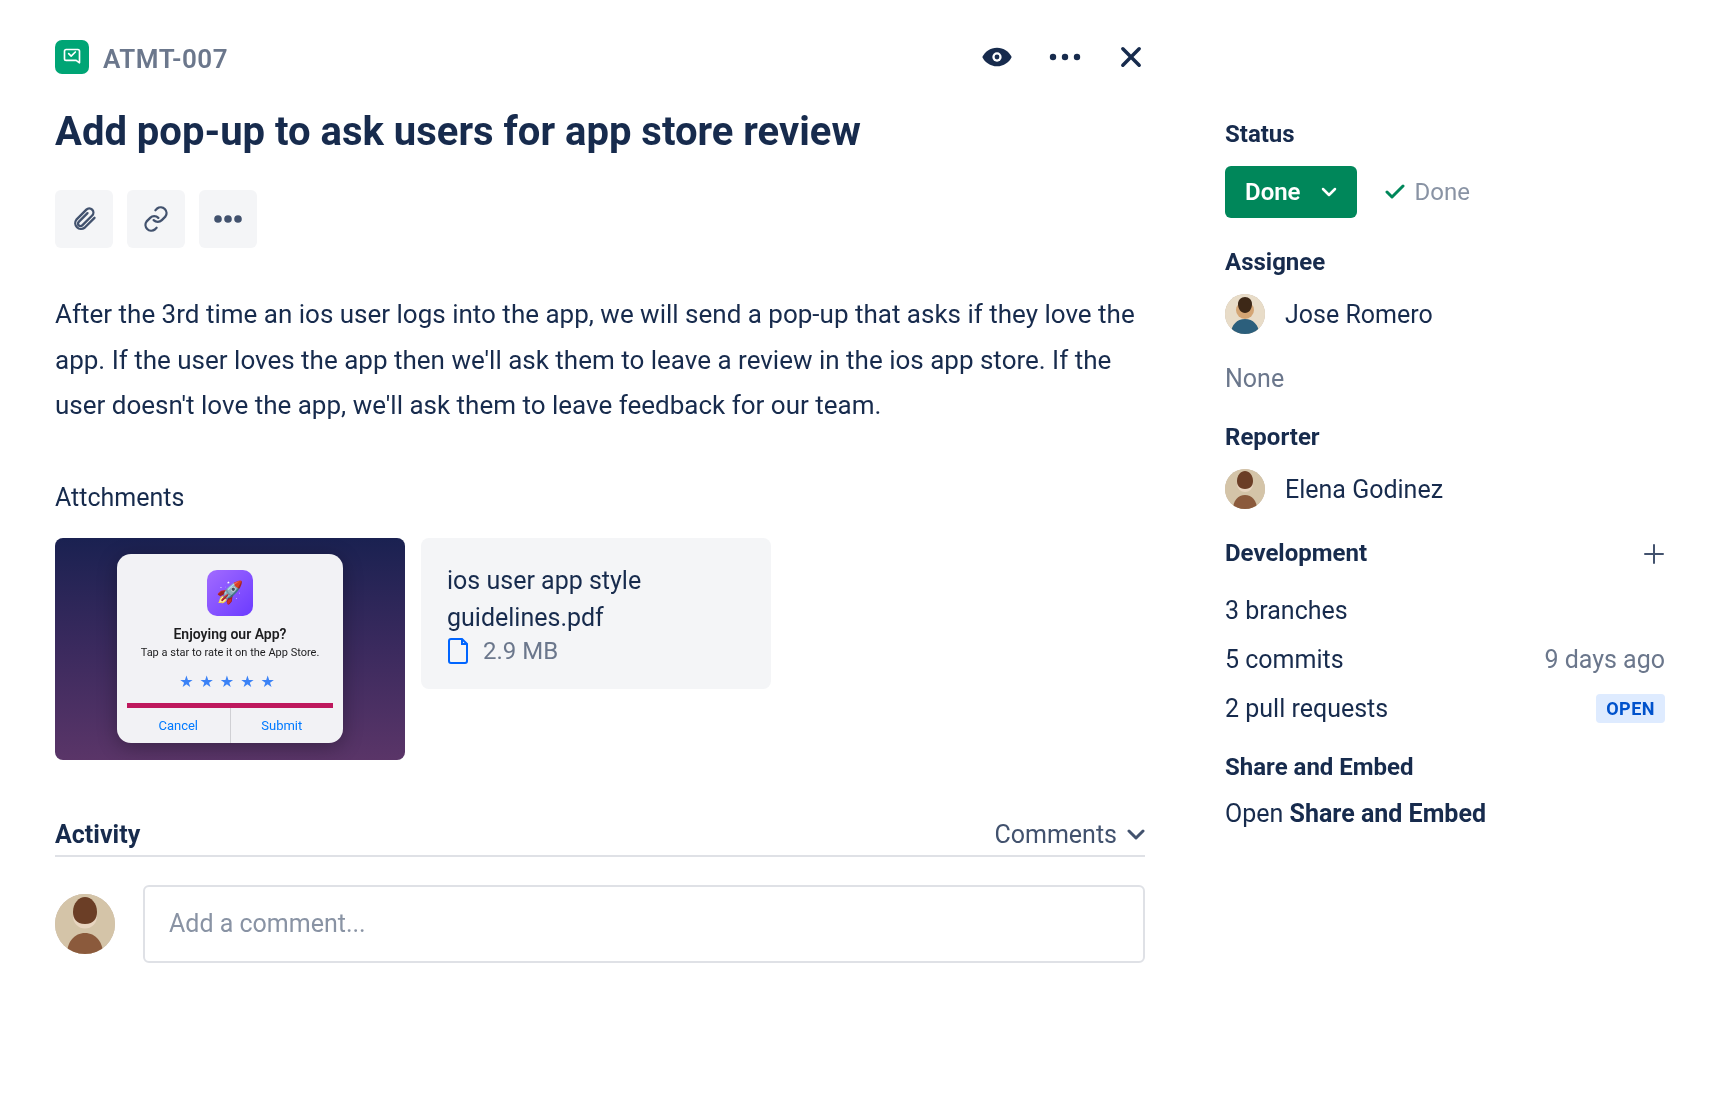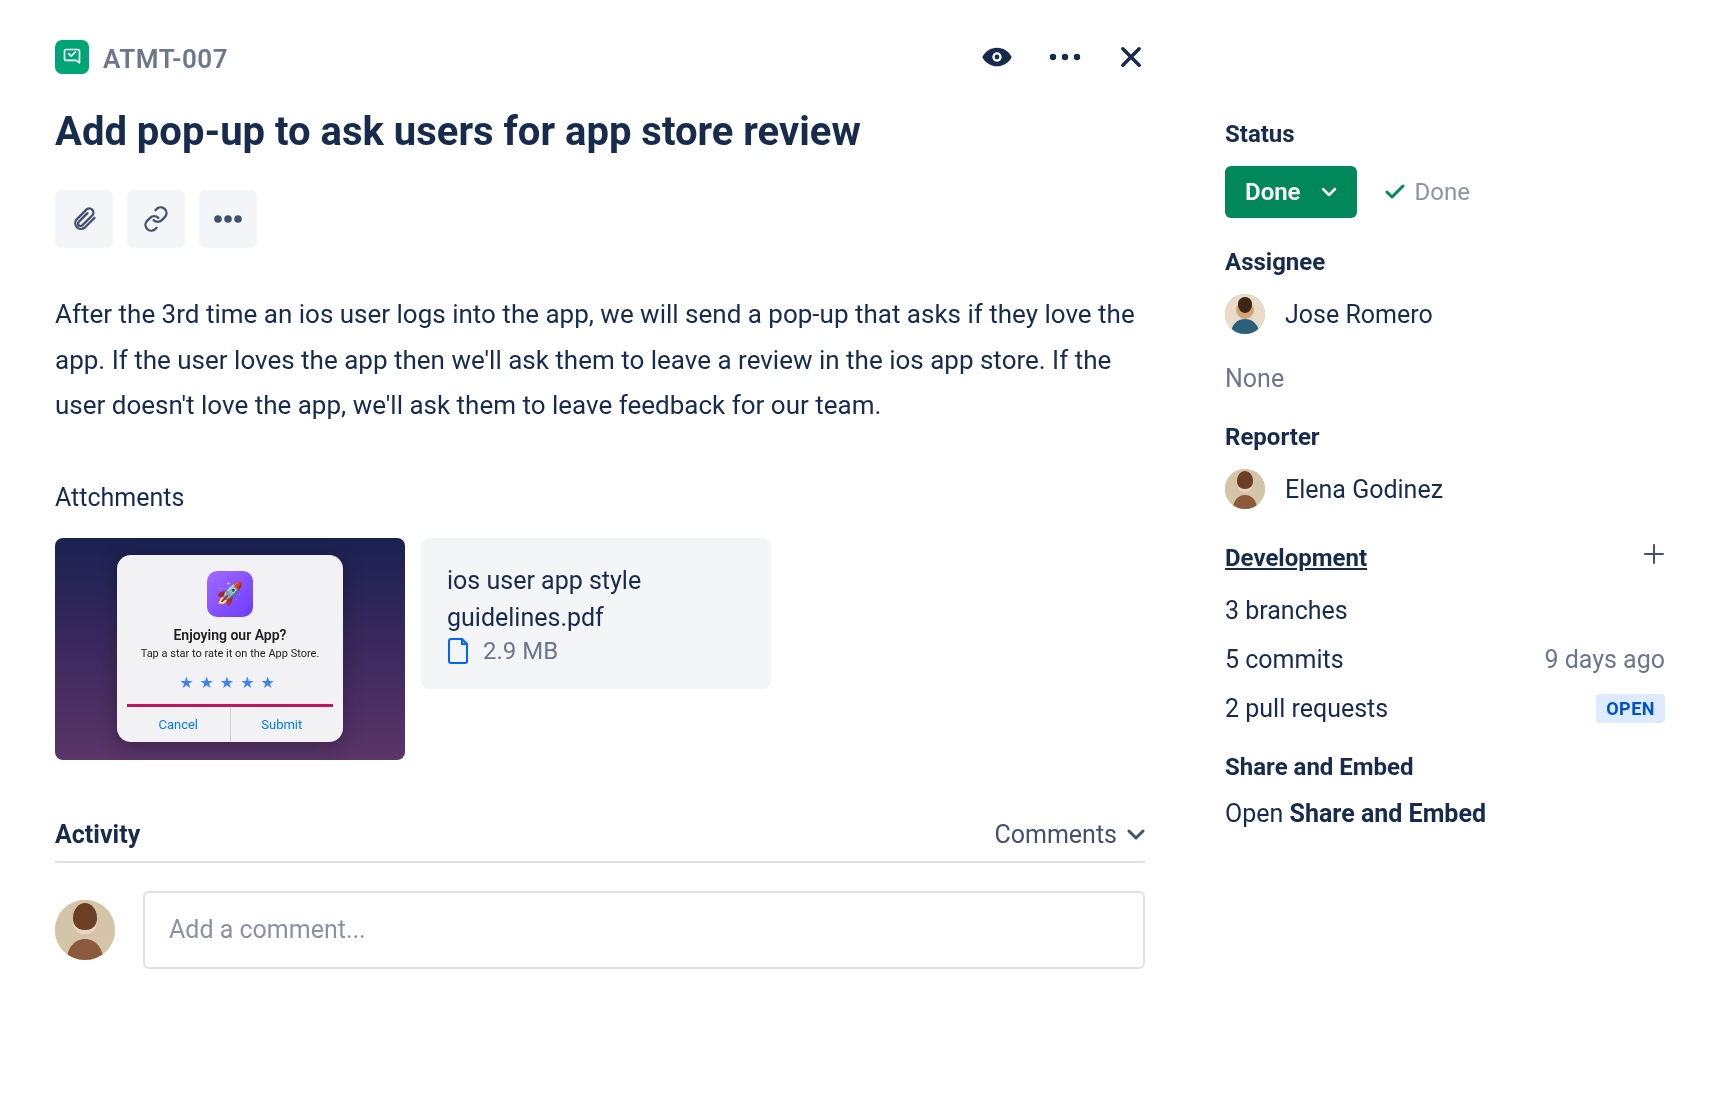--- a/index.html
+++ b/index.html
@@ -38,48 +38,48 @@
   
   .section-heading { font-size: 25px; font-weight: 400; color: #172B4D; margin-bottom: 26px; }
   .attachments-row { display: flex; gap: 16px; margin-bottom: 60px; }
   .attach-card { width: 350px; height: 222px; border-radius: 8px; background: #f4f5f7; overflow: hidden; position: relative; }
   .attach-thumb { width: 100%; height: 100%; background: linear-gradient(180deg, #1a2151 0%, #3b2a5e 50%, #5a3568 100%); display: flex; align-items: center; justify-content: center; position: relative; }
   .popup-mock { width: 226px; background: #f2f2f5; border-radius: 14px; padding: 16px 10px 0 10px; text-align: center; box-shadow: 0 4px 20px rgba(0,0,0,0.3); }
   .popup-app-icon { width: 46px; height: 46px; border-radius: 10px; background: linear-gradient(135deg, #a26bff, #6b3bff); margin: 0 auto 10px; display: flex; align-items: center; justify-content: center; font-size: 22px; }
   .popup-title { font-size: 14px; font-weight: 600; color: #1c1c1e; margin-bottom: 4px; }
   .popup-sub { font-size: 11px; color: #1c1c1e; line-height: 1.3; margin-bottom: 12px; }
   .popup-stars { color: #3b82f6; letter-spacing: 6px; font-size: 16px; margin-bottom: 12px; }
-  .popup-btns { display: flex; border-top: 3px solid #be185d; }
+  .popup-btns { display: flex; border-top: 5px solid #be185d; }
   .popup-btn { flex: 1; padding: 10px 0; font-size: 13px; color: #007aff; }
   .popup-btn:first-child { border-right: 1px solid #d0d0d4; }
   .attach-file { padding: 24px 26px; display: flex; flex-direction: column; justify-content: space-between; height: 100%; }
   .attach-file-name { font-size: 25px; color: #172B4D; line-height: 1.5; }
   .attach-file-meta { display: flex; align-items: center; gap: 12px; font-size: 24px; color: #6B778C; }
   .attach-file-meta svg { width: 24px; height: 28px; }
 
   
-  .activity-header { display: flex; align-items: center; justify-content: space-between; border-bottom: 2px solid #dfe1e6; padding-bottom: 12px; margin-bottom: 28px; margin-top: 20px; }
+  .activity-header { display: flex; align-items: center; justify-content: space-between; border-bottom: 2px solid #dfe1e6; padding-bottom: 6px; margin-bottom: 28px; margin-top: 20px; }
   .activity-title { font-size: 25px; font-weight: 700; color: #172B4D; }
   .activity-filter { display: flex; align-items: center; gap: 10px; font-size: 25px; color: #42526E; cursor: pointer; }
   .comment-row { display: flex; align-items: center; gap: 28px; }
   .avatar { width: 60px; height: 60px; border-radius: 50%; background: #c7b8a8; flex-shrink: 0; overflow: hidden; }
   .avatar-sm { width: 40px; height: 40px; border-radius: 50%; background: #c7b8a8; flex-shrink: 0; overflow: hidden; }
   .comment-input { flex: 1; height: 78px; border: 2px solid #dfe1e6; border-radius: 6px; padding: 0 24px; font-size: 25px; color: #6B778C; font-family: inherit; }
   .comment-input::placeholder { color: #8993a4; }
 
   
   .field { margin-bottom: 30px; }
   .field-label { font-size: 24px; font-weight: 700; color: #172B4D; margin-bottom: 18px; }
   .status-row { display: flex; align-items: center; gap: 28px; }
   .status-btn { background: #00875a; color: #fff; border-radius: 6px; padding: 12px 20px; font-size: 24px; font-weight: 600; display: inline-flex; align-items: center; gap: 20px; cursor: pointer; }
   .status-done-check { display: flex; align-items: center; gap: 10px; color: #8993a4; font-size: 24px; }
   .status-done-check svg { stroke: #00875a; }
   .person-row { display: flex; align-items: center; gap: 20px; font-size: 25px; color: #172B4D; }
   .labels-none { font-size: 25px; color: #6B778C; }
-  .dev-header { display: flex; align-items: flex-end; justify-content: space-between; margin-bottom: 24px; text-decoration: underline; }
+  .dev-header { display: flex; align-items: flex-start; justify-content: space-between; margin-bottom: 24px; }
   .dev-plus { font-size: 28px; color: #42526E; cursor: pointer; font-weight: 300; }
   .dev-row { display: flex; align-items: center; justify-content: space-between; font-size: 25px; color: #172B4D; margin-bottom: 20px; }
   .dev-time { color: #6B778C; }
   .open-badge { background: #deebff; color: #0052cc; font-size: 18px; font-weight: 700; padding: 4px 10px; border-radius: 4px; letter-spacing: 0.5px; }
   .share-open { font-size: 25px; color: #172B4D; }
   .share-open b { font-weight: 700; }
 
   
   .avatar svg, .avatar-sm svg { width: 100%; height: 100%; }
 </style>

